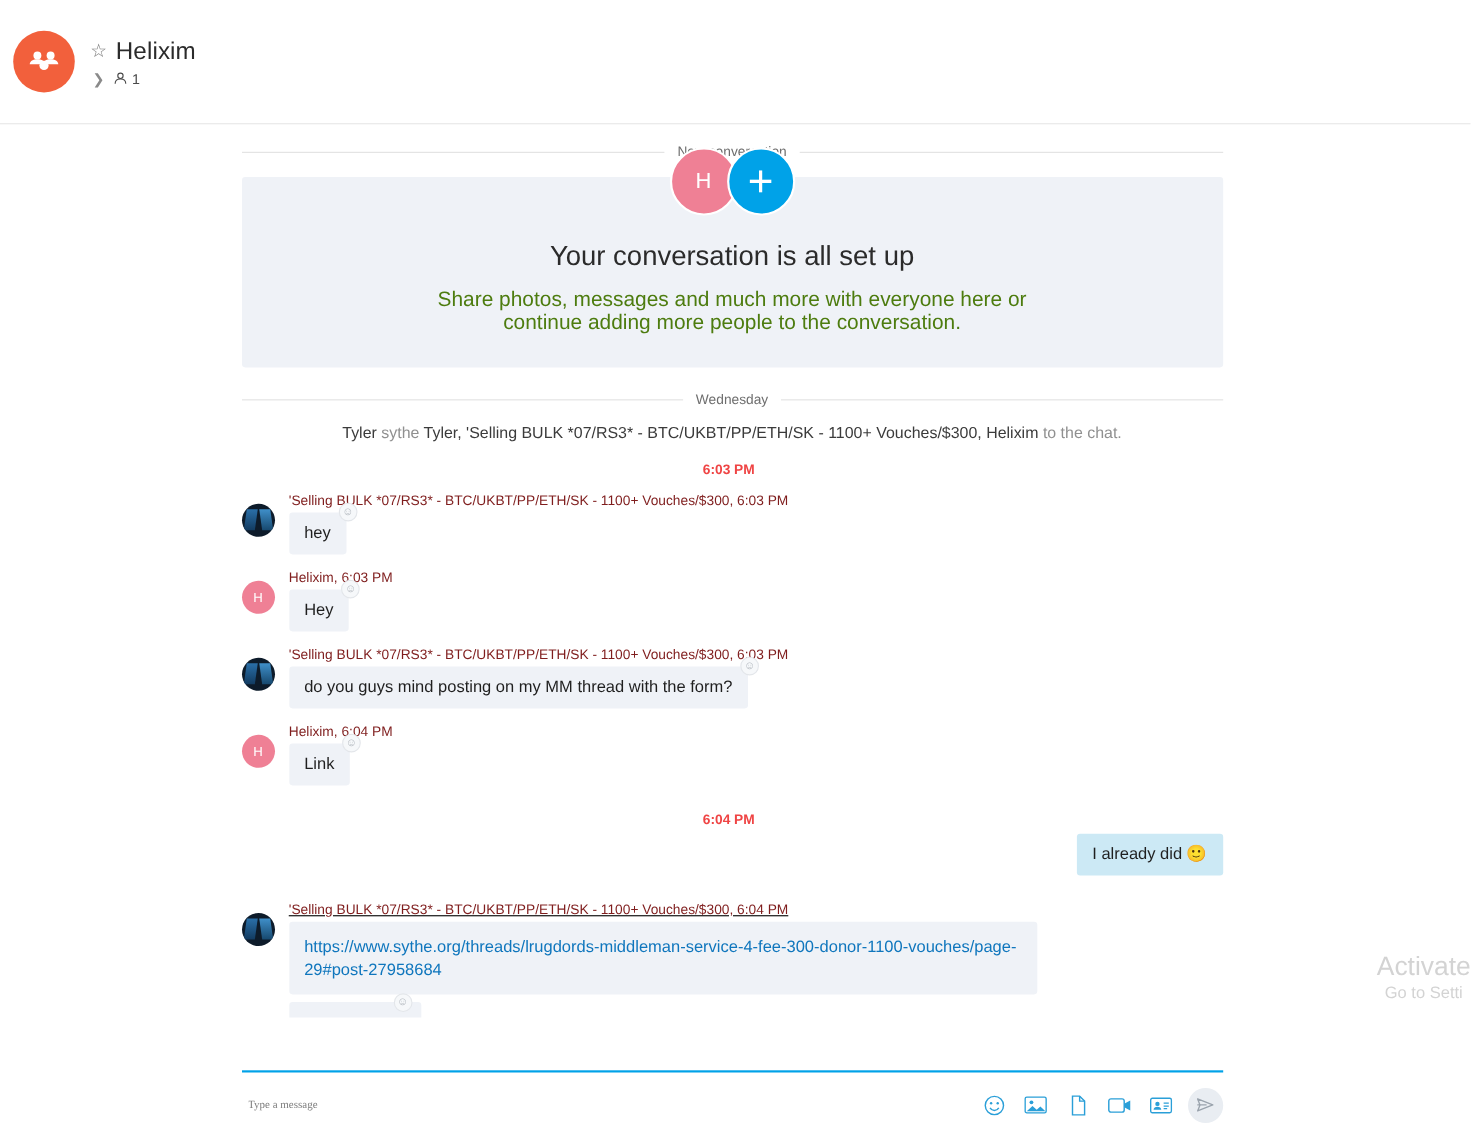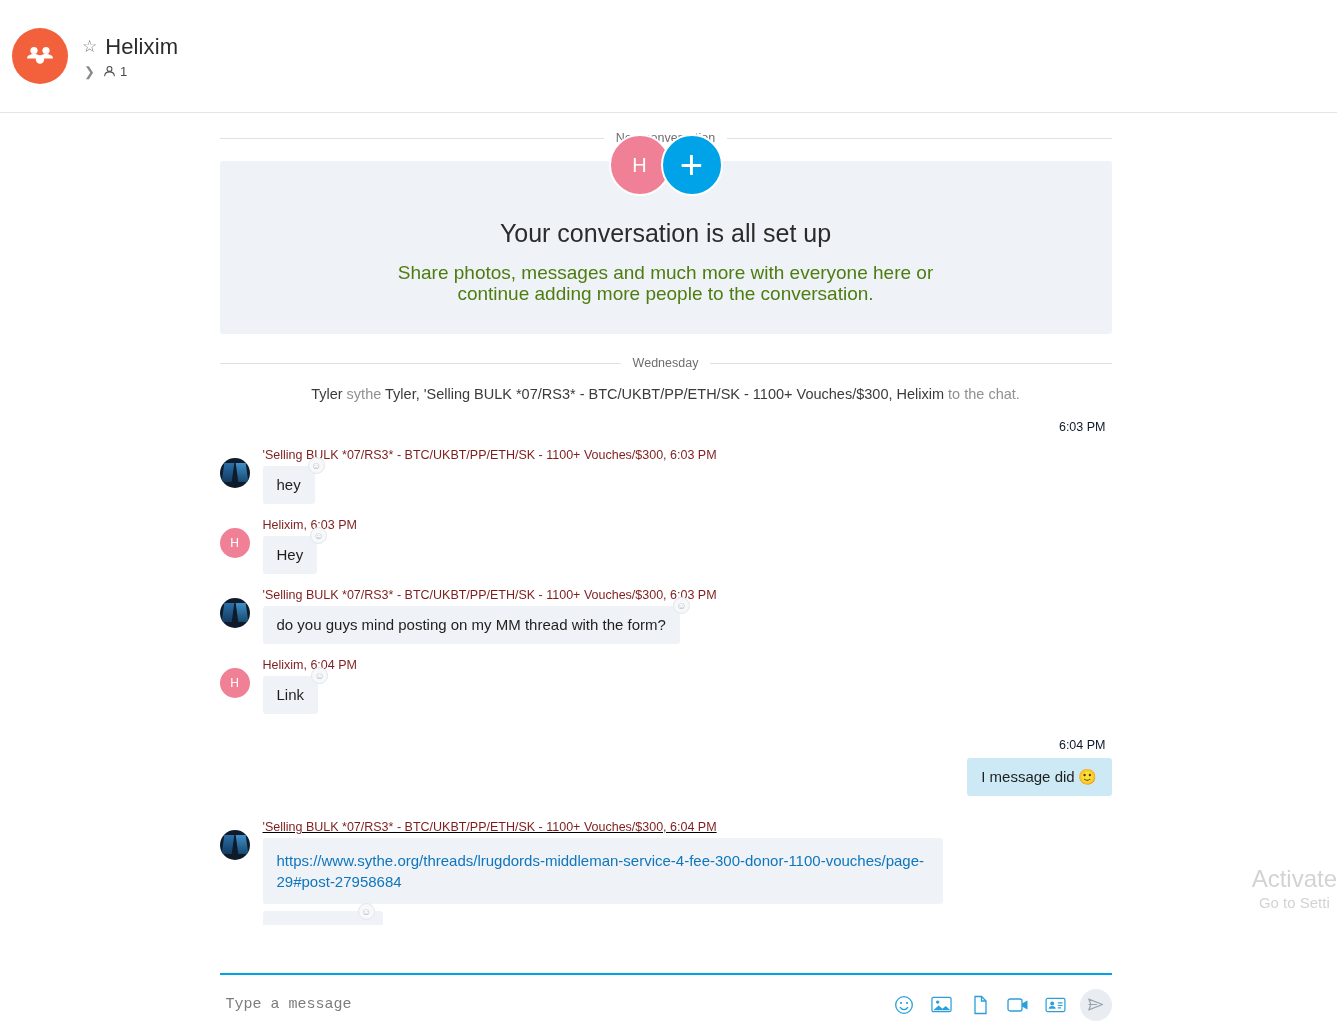--- a/index.html
+++ b/index.html
@@ -166,24 +166,25 @@
     font-size: 14.5px;
     color: #3b3b3b;
     margin: 14px 0 6px 0;
     padding: 0 10px;
     line-height: 20px;
   }
   .sys-msg .muted { color: #909090; }
 
   
   .ts-right {
-    text-align: right;
+    text-align: center;
     font-size: 12.5px;
-    color: #0f172a;
+    color: #ef4444;
     margin: 16px 6px 6px 0;
+    font-weight: bold;
   }
   .row-out {
     display: flex;
     justify-content: flex-end;
   }
   .bubble-out {
     background: #cce9f5;
     color: #1f1f1f;
     font-size: 15px;
     border-radius: 3px;
@@ -301,24 +302,24 @@
     border-top: 2px solid #00a2e8;
     height: 61px;
     display: flex;
     align-items: center;
     padding-left: 6px;
   }
   .composer-input {
     border: none;
     outline: none;
     background: transparent;
-    font-size: 15px;
+    font-size: 10px;
     color: #b91c1c;
     flex: 1 1 auto;
-    font-family: Liberation Mono, monospace;
+    font-family: Liberation Serif, serif;
     padding: 0;
   }
   .composer-input::placeholder { color: #7d7d7d; }
   .composer-icons {
     display: flex;
     align-items: center;
     gap: 14px;
     padding-right: 2px;
   }
   .cicon {
@@ -448,21 +449,21 @@
           <div class="msg-meta">Helixim, 6:04 PM</div>
           <div class="bubble-in">
             <span>Link</span>
             <span class="reaction-dot">☺</span>
           </div>
         </div>
       </div>
 
       <div class="ts-right" style="margin-top:24px;">6:04 PM</div>
       <div class="row-out">
-        <div class="bubble-out">I message did  🙂</div>
+        <div class="bubble-out">I already did  🙂</div>
       </div>
 
       <div class="msg-in" style="margin-top:24px;text-decoration:underline;">
         <div class="avatar img">
             <span class="g1"></span>
             <span class="g2"></span>
           </div>
         <div class="msg-body">
           <div class="msg-meta">'Selling BULK *07/RS3* - BTC/UKBT/PP/ETH/SK - 1100+ Vouches/$300, 6:04 PM</div>
           <div class="bubble-in link-bubble">

